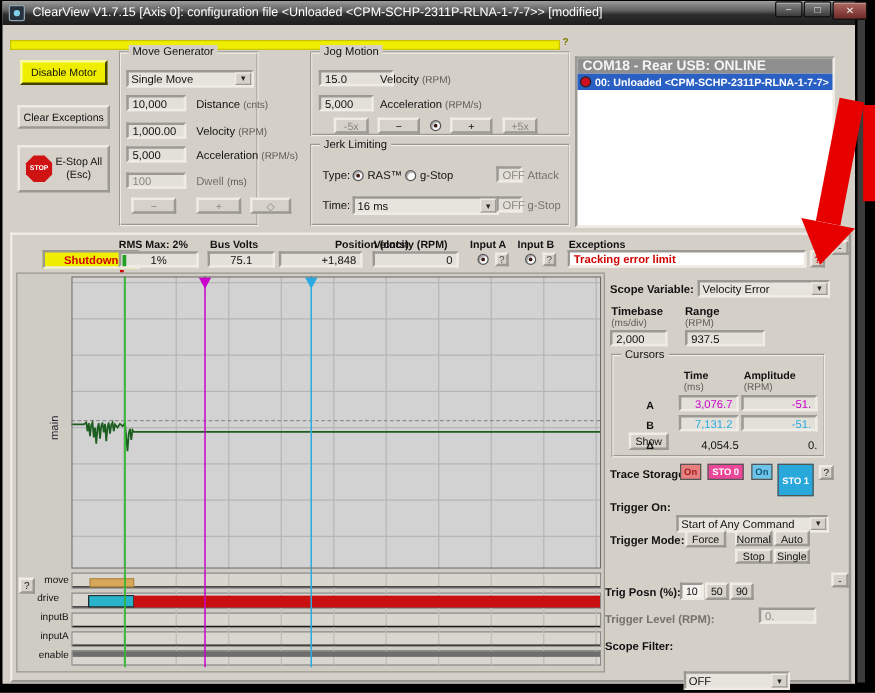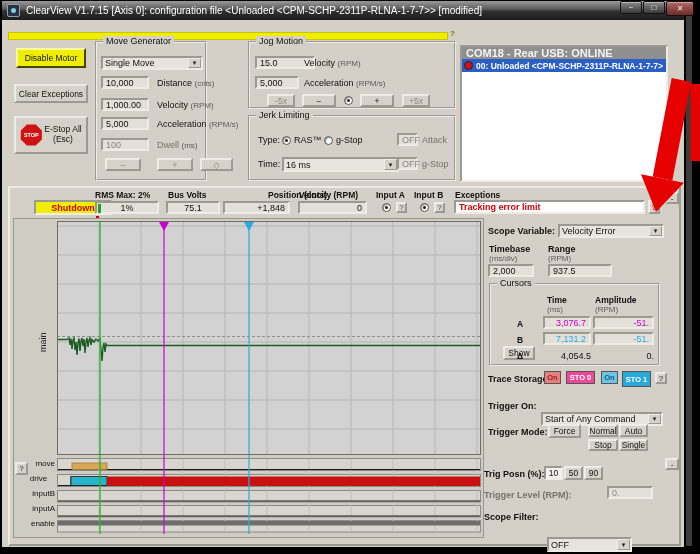--- a/index.html
+++ b/index.html
@@ -275,21 +275,21 @@
         </div>
       <span class="abs hdr" style="left:26px;top:66px;">Δ</span>
       <span class="abs lbl" style="left:52px;top:66px;width:48px;text-align:right;">4,054.5</span>
       <span class="abs lbl" style="left:102px;top:66px;width:61px;text-align:right;">0.</span>
     </div>
 
     <span class="abs lbl bld" style="left:4px;top:152px;">Trace Storage:</span>
     <div class="abs sto" style="left:60px;top:149px;width:17px;height:13px;background:#e88080;color:#a02020;">On</div>
     <div class="abs sto" style="left:82px;top:149px;width:29px;height:13px;background:#ec4899;color:#fff;">STO 0</div>
     <div class="abs sto" style="left:117px;top:149px;width:17px;height:13px;background:#6cc4e8;color:#135a78;">On</div>
-    <div class="abs sto" style="left:138px;top:149px;width:29px;height:16px;background:#29a8dc;color:#fff;">STO 1</div>
+    <div class="abs sto" style="left:138px;top:149px;width:29px;height:26px;background:#29a8dc;color:#fff;">STO 1</div>
     <div class="abs qbtn" style="left:171px;top:150px;width:12px;height:12px;color:#222;">?</div>
 
     <span class="abs lbl bld" style="left:4px;top:179px;">Trigger On:</span>
     <div class="abs dd" style="left:57px;top:176px;width:122px;height:14px;">
       <span>Start of Any Command</span>
       <span class="dd-btn"></span>
     </div>
 
     <span class="abs lbl bld" style="left:4px;top:205px;">Trigger Mode:</span>
     <div class="abs btn" style="left:64px;top:202px;width:33px;height:14px;">Force</div>

